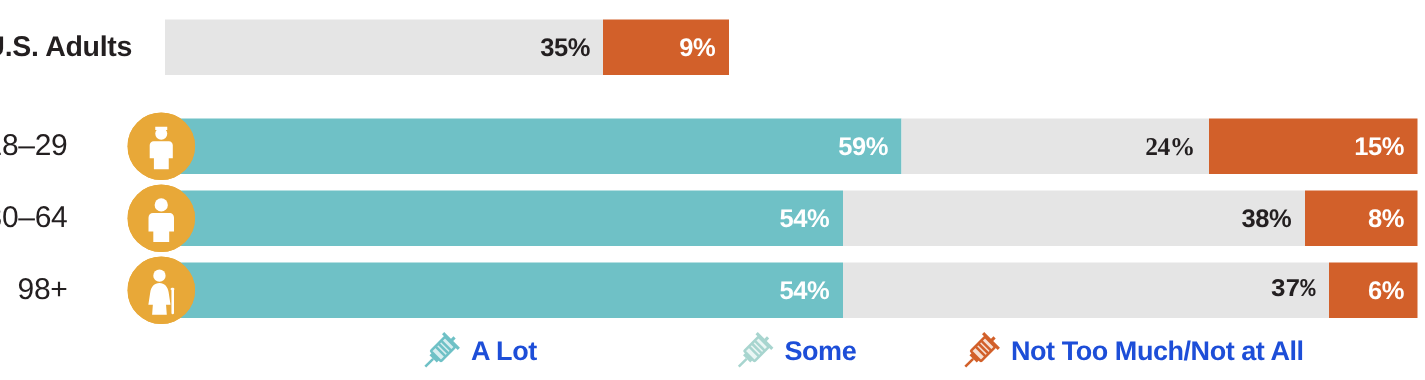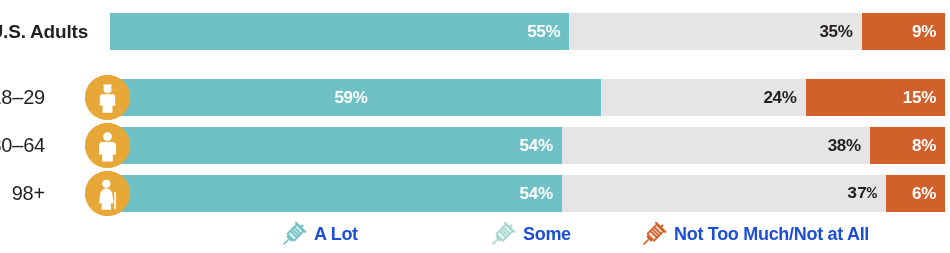--- a/index.html
+++ b/index.html
@@ -124,23 +124,20 @@
   .lg2 { left: 638px; }
 </style>
 </head>
 <body>
 
 <div id="chart-root">
 
   <div class="row" style="top:13px;">
     <div class="row-label plain">U.S. Adults</div>
     <div class="bar">
-      <div class="seg seg-alot" style="width:55%;">
-        <span>55%</span>
-      </div>
       <div class="seg seg-some" style="width:35%;">
         <span>35%</span>
       </div>
       <div class="seg seg-not" style="width:10%;">
         <span>9%</span>
       </div>
     </div>
   </div>
 
   <div class="row" style="top:79px;">
@@ -149,24 +146,24 @@
       <svg width="45" height="45" viewBox="0 0 45 45" aria-hidden="true">
         <circle cx="22.5" cy="22.5" r="22.5" fill="#e8a838"></circle>
         <g fill="#ffffff">
           <path d="M18.5 9.5 h8 v2.2 h-8 z"></path>
           <circle cx="22.5" cy="14.2" r="4.0"></circle>
           <path d="M17.4 19.2 h10.2 c1.5 0 2.6 1.2 2.6 2.7 v8.6 h-2.7 v7.3 h-9.9 v-7.3 h-2.8 v-8.6 c0-1.5 1.1-2.7 2.6-2.7 z"></path>
         </g>
       </svg>
     </div>
     <div class="bar">
-      <div class="seg seg-alot" style="width:58.8%;justify-content:center;">
+      <div class="seg seg-alot" style="width:58.8%;">
         <span>59%</span>
       </div>
-      <div class="seg seg-some" style="width:24.5%;">
+      <div class="seg seg-some" style="width:24.5%;font-family:Liberation Serif, serif;">
         <span>24%</span>
       </div>
       <div class="seg seg-not" style="width:16.7%;">
         <span>15%</span>
       </div>
     </div>
   </div>
 
   <div class="row" style="top:127px;">
     <div class="row-label age">30–64</div>

